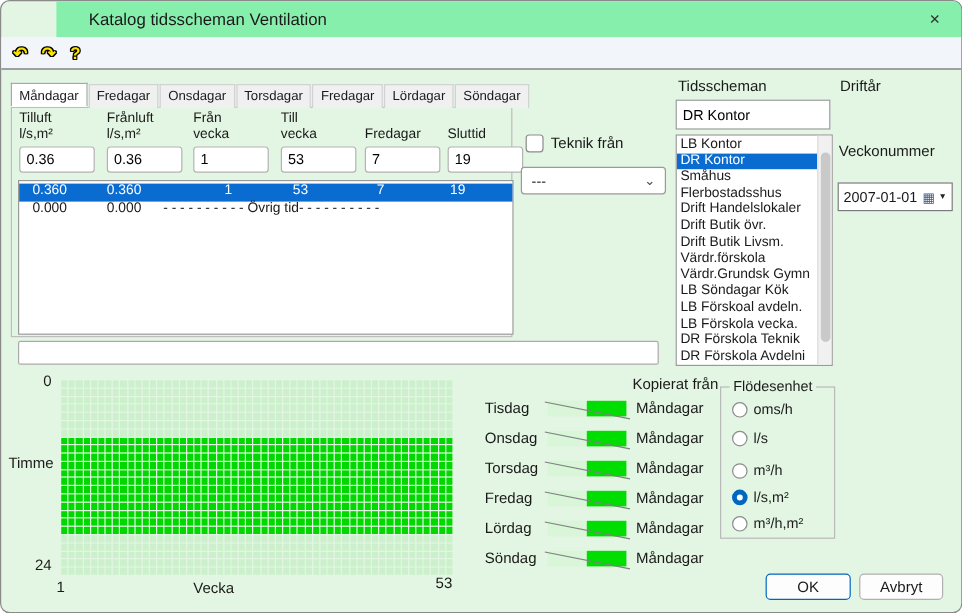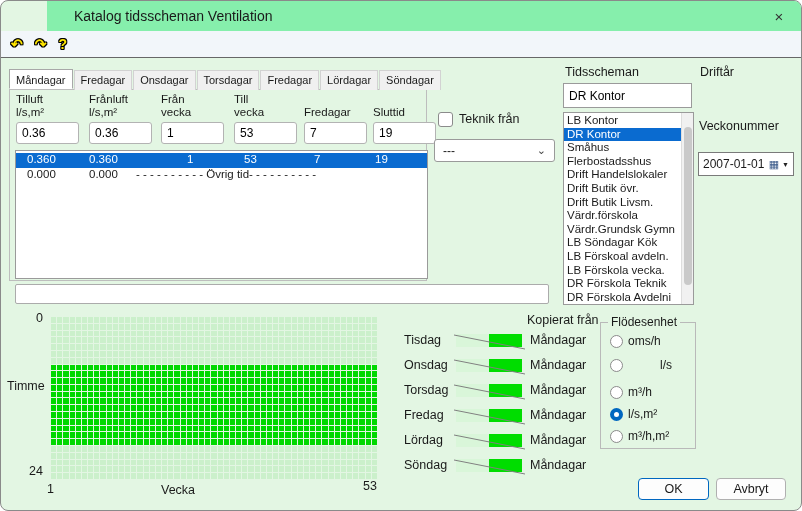--- a/index.html
+++ b/index.html
@@ -1547,21 +1547,21 @@
         <span class="day-copied">Måndagar</span>
       </div>
     </div>
 
   <div class="groupbox" id="radiogroup">
     <span class="legend">Flödesenhet</span>
   <div class="radio-row" style="top: 11px;">
         <span class="radio"></span>
         <span class="radio-label">oms/h</span>
       </div>
-      <div class="radio-row" style="top: 35px; gap: 32px;">
+      <div class="radio-row" style="top: 35px;">
         <span class="radio"></span>
         <span class="radio-label">l/s</span>
       </div>
       <div class="radio-row" style="top: 62px;">
         <span class="radio"></span>
         <span class="radio-label">m³/h</span>
       </div>
       <div class="radio-row" style="top: 84px;">
         <span class="radio on"></span>
         <span class="radio-label">l/s,m²</span>

